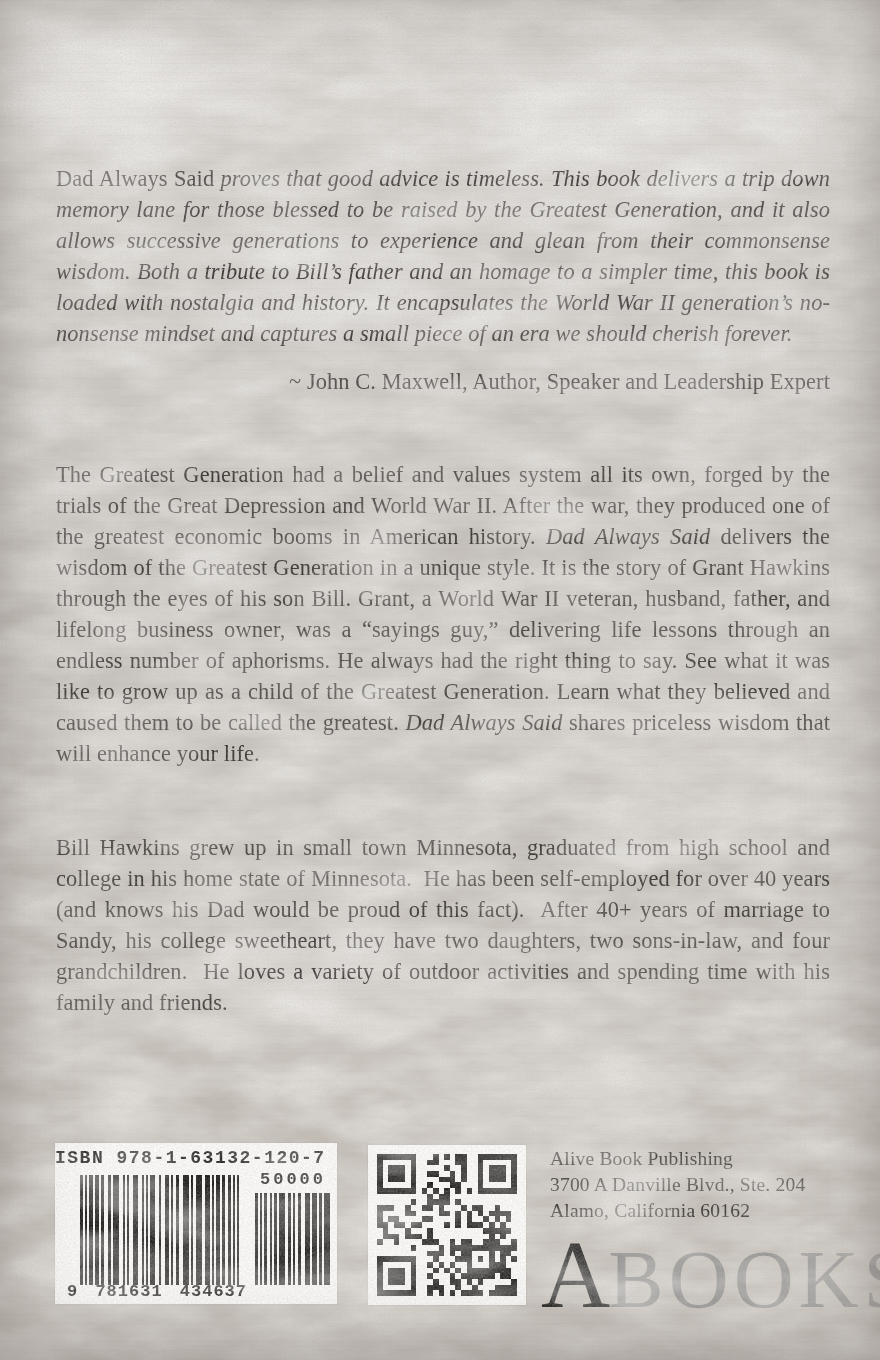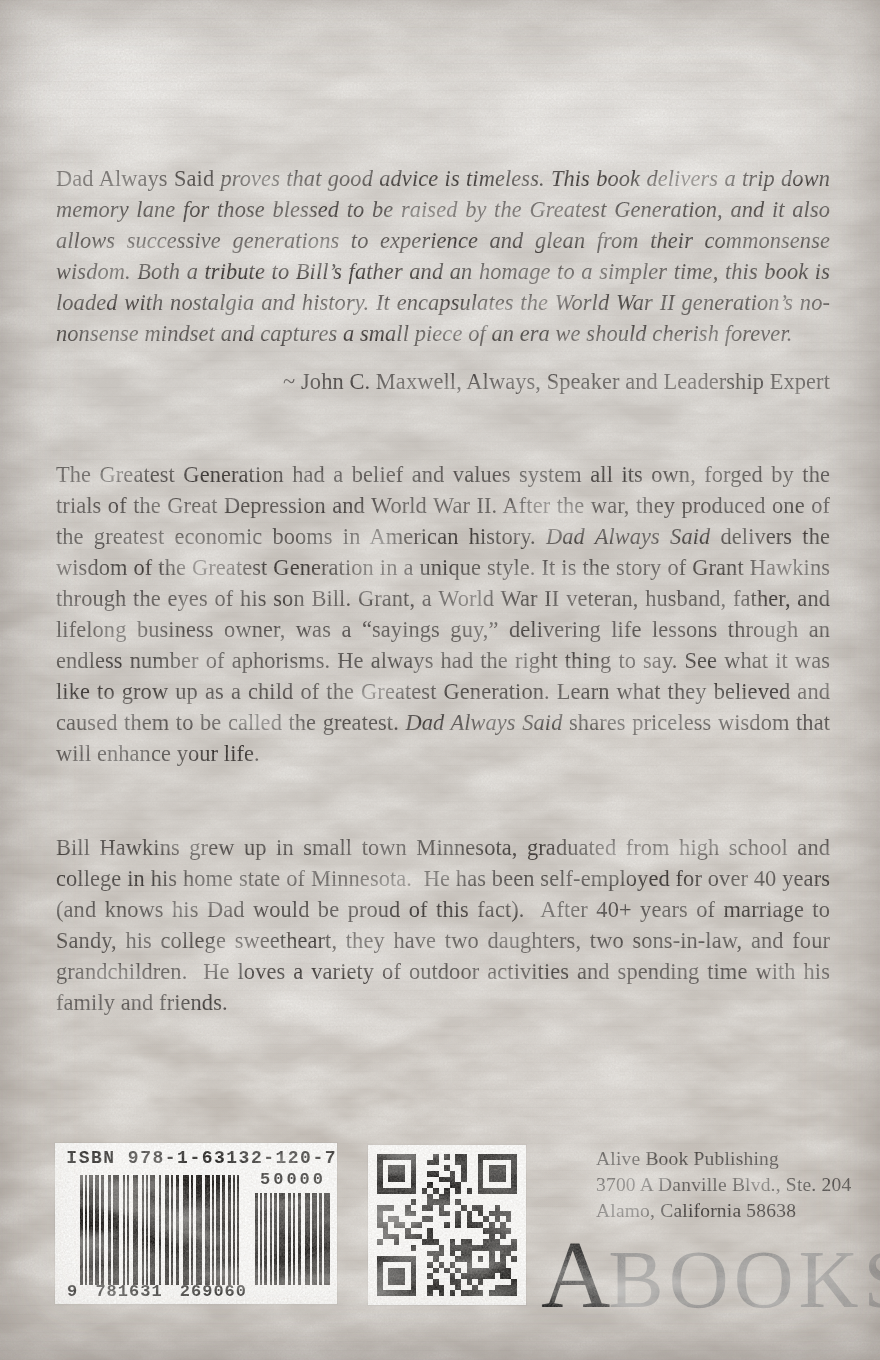--- a/index.html
+++ b/index.html
@@ -56,21 +56,21 @@
   .synopsis{top:437px;}
   .bio{top:810px;white-space:pre-wrap;}
   .btitle{font-style:italic;}
 
   
   .barcode-panel{
     position:absolute;left:55px;top:1143px;width:282px;height:161px;
     background:#fdfdfc;box-shadow:0 0 0 1px rgba(0,0,0,.04);
   }
   .isbn-label{
-    position:absolute;top:5px;left:0;right:0;text-align:right;
+    position:absolute;top:5px;left:0;right:0;text-align:left;
     font-family:"Liberation Mono", monospace;font-weight:bold;
     font-size:18px;letter-spacing:1.5px;color:#161514;white-space:nowrap;
   }
   .bars-main{position:absolute;left:25px;top:32px;width:163px;height:110px;}
   .bars-supp{position:absolute;left:200px;top:50px;width:76px;height:92px;}
   .bar{position:absolute;top:0;bottom:0;background:#13110f;}
   .barcode-digits{
     position:absolute;left:12px;top:139px;width:200px;
     font-family:"Liberation Mono", monospace;font-weight:bold;
     font-size:17px;color:#161514;letter-spacing:1px;word-spacing:6px;white-space:nowrap;
@@ -85,21 +85,21 @@
   .qr-panel{
     position:absolute;left:368px;top:1145px;width:158px;height:160px;
     background:#fdfdfc;box-shadow:0 0 0 1px rgba(0,0,0,.04);
     padding:0;
   }
   .qr-panel svg{position:absolute;left:9px;top:9px;width:140px;height:142px;}
 
   
   .publisher{
     position:absolute;left:550px;top:1146px;
-    color:#2e2b29;font-size:19.5px;line-height:26px;letter-spacing:.2px;margin-left:46px;
+    color:#2e2b29;font-size:19.5px;line-height:26px;letter-spacing:.2px;
   }
   .publisher div{white-space:nowrap;}
   .logo{
     position:absolute;left:541px;top:1227px;white-space:nowrap;line-height:1;
   }
   .logo .logo-a{
     font-size:96px;color:#141414;letter-spacing:-2px;
   }
   .logo .logo-books{
     font-size:83px;color:#8d8c8b;letter-spacing:5px;
@@ -107,21 +107,21 @@
 </style>
 </head>
 <body>
 
 <div class="page">
   <div class="clouds"></div>
   <div class="streaks"></div>
 
   <p class="textblock quote"><span class="lead">Dad Always Said </span><span>proves that good advice is timeless. This book delivers a trip down memory lane for those blessed to be raised by the Greatest Generation, and it also allows successive generations to experience and glean from their commonsense wisdom. Both a tribute to Bill’s father and an homage to a simpler time, this book is loaded with nostalgia and history. It encapsulates the World War II generation’s no-nonsense mindset and captures a small piece of an era we should cherish forever.</span></p>
 
-  <p class="textblock attribution">~ John C. Maxwell, Always, Speaker and Leadership Expert</p>
+  <p class="textblock attribution">~ John C. Maxwell, Author, Speaker and Leadership Expert</p>
 
   <p class="textblock synopsis"><span>The Greatest Generation had a belief and values system all its own, forged by the trials of the Great Depression and World War II. After the war, they produced one of the greatest economic booms in American history. </span><span class="btitle">Dad Always Said</span><span> delivers the wisdom of the Greatest Generation in a unique style. It is the story of Grant Hawkins through the eyes of his son Bill. Grant, a World War II veteran, husband, father, and lifelong business owner, was a “sayings guy,” delivering life lessons through an endless number of aphorisms. He always had the right thing to say. See what it was like to grow up as a child of the Greatest Generation. Learn what they believed and caused them to be called the greatest. </span><span class="btitle">Dad Always Said</span><span> shares priceless wisdom that will enhance your life.</span></p>
 
   <p class="textblock bio">Bill Hawkins grew up in small town Minnesota, graduated from high school and college in his home state of Minnesota.  He has been self-employed for over 40 years (and knows his Dad would be proud of this fact).  After 40+ years of marriage to Sandy, his college sweetheart, they have two daughters, two sons-in-law, and four grandchildren.  He loves a variety of outdoor activities and spending time with his family and friends.</p>
 
   <div class="barcode-panel">
     <div class="isbn-label">ISBN 978-1-63132-120-7</div>
     <div class="bars-main" id="bars-main">
         <div class="bar" style="left: 0px; width: 3px;"></div>
         <div class="bar" style="left: 5px; width: 2px;"></div>
@@ -160,21 +160,21 @@
         <div class="bar" style="left: 19px; width: 3px;"></div>
         <div class="bar" style="left: 24px; width: 6px;"></div>
         <div class="bar" style="left: 33px; width: 3px;"></div>
         <div class="bar" style="left: 38px; width: 2px;"></div>
         <div class="bar" style="left: 43px; width: 3px;"></div>
         <div class="bar" style="left: 50px; width: 5px;"></div>
         <div class="bar" style="left: 57px; width: 5px;"></div>
         <div class="bar" style="left: 64px; width: 3px;"></div>
         <div class="bar" style="left: 69px; width: 6px;"></div>
       </div>
-    <div class="barcode-digits">9 781631 269060</div>
+    <div class="barcode-digits">9 781631 434637</div>
   </div>
 
   <div class="qr-panel">
     <svg id="qr" viewBox="0 0 25 25" preserveAspectRatio="none" shape-rendering="crispEdges">
         <rect x="0" y="0" width="1" height="1" fill="#121110"></rect>
         <rect x="1" y="0" width="1" height="1" fill="#121110"></rect>
         <rect x="2" y="0" width="1" height="1" fill="#121110"></rect>
         <rect x="3" y="0" width="1" height="1" fill="#121110"></rect>
         <rect x="4" y="0" width="1" height="1" fill="#121110"></rect>
         <rect x="5" y="0" width="1" height="1" fill="#121110"></rect>
@@ -466,21 +466,21 @@
         <rect x="21" y="24" width="1" height="1" fill="#121110"></rect>
         <rect x="22" y="24" width="1" height="1" fill="#121110"></rect>
         <rect x="23" y="24" width="1" height="1" fill="#121110"></rect>
         <rect x="24" y="24" width="1" height="1" fill="#121110"></rect>
       </svg>
   </div>
 
   <div class="publisher">
     <div>Alive Book Publishing</div>
     <div>3700 A Danville Blvd., Ste. 204</div>
-    <div>Alamo, California 58638</div>
+    <div>Alamo, California 60162</div>
   </div>
 
   <div class="logo"><span class="logo-a">A</span><span class="logo-books">BOOKS</span></div>
 
   <svg class="grain" width="880" height="1360">
     <filter id="fineGrain">
       <feTurbulence type="fractalNoise" baseFrequency="0.55" numOctaves="2" seed="7" result="n"></feTurbulence>
       <feColorMatrix in="n" type="matrix" values="0 0 0 0 0.55  0 0 0 0 0.52  0 0 0 0 0.49  0.6 0.6 0.6 0 -0.55"></feColorMatrix>
     </filter>
     <filter id="blotch">

